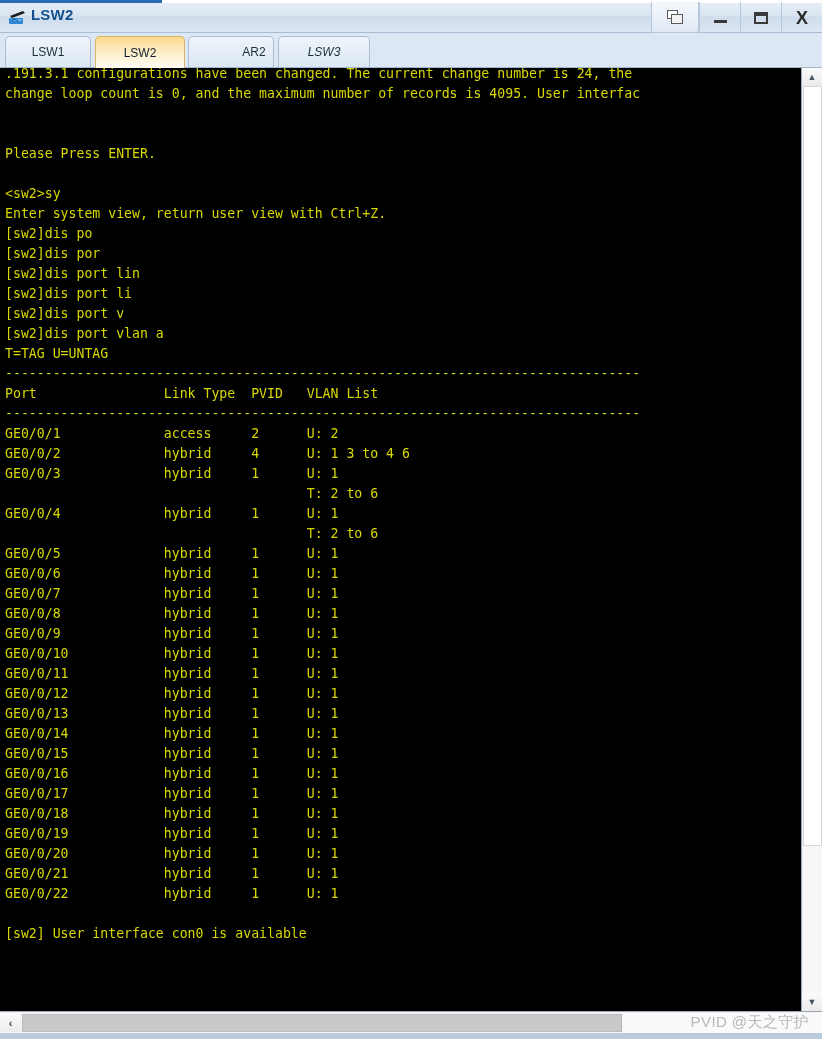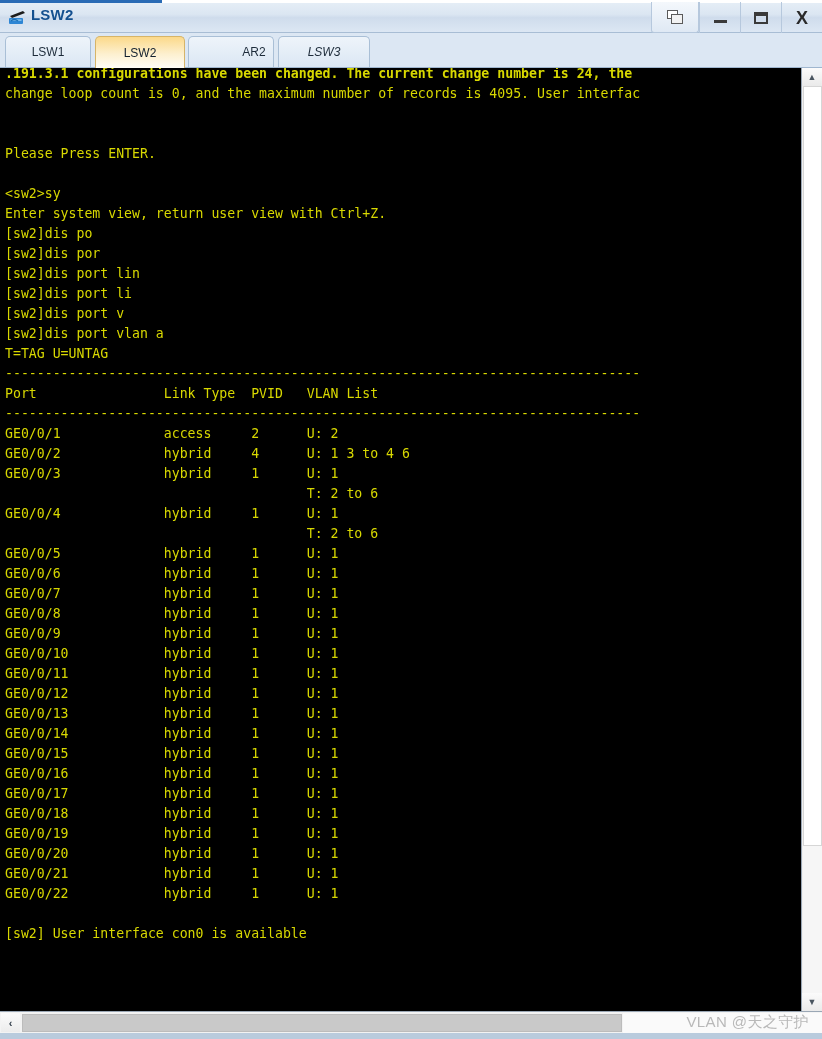--- a/index.html
+++ b/index.html
@@ -182,21 +182,20 @@
     overflow: hidden;
     box-sizing: border-box;
   }
   .term-line {
     height: 20px;
     padding-left: 5px;
     white-space: pre;
   }
   .term-line.first {
     margin-top: -4px;
-    font-weight: bold;
   }
 
   
   .vscroll {
     position: absolute;
     right: 0; top: 68px;
     width: 21px;
     height: 943px;
     background: #f0f0f0;
     border-left: 1px solid #9aa7b5;
@@ -365,16 +364,16 @@
     <div class="vscroll-track-bottom"></div>
     <div class="vscroll-arrow down">▼</div>
   </div>
 
   <div class="hscroll">
     <div class="hscroll-rest"></div>
     <div class="hscroll-arrow left">‹</div>
     <div class="hscroll-thumb"></div>
   </div>
 
-  <div class="watermark">VLAN @天之守护</div>
+  <div class="watermark">PVID @天之守护</div>
   <div class="bottom-edge"></div>
 
 </div>
 
 </body></html>

